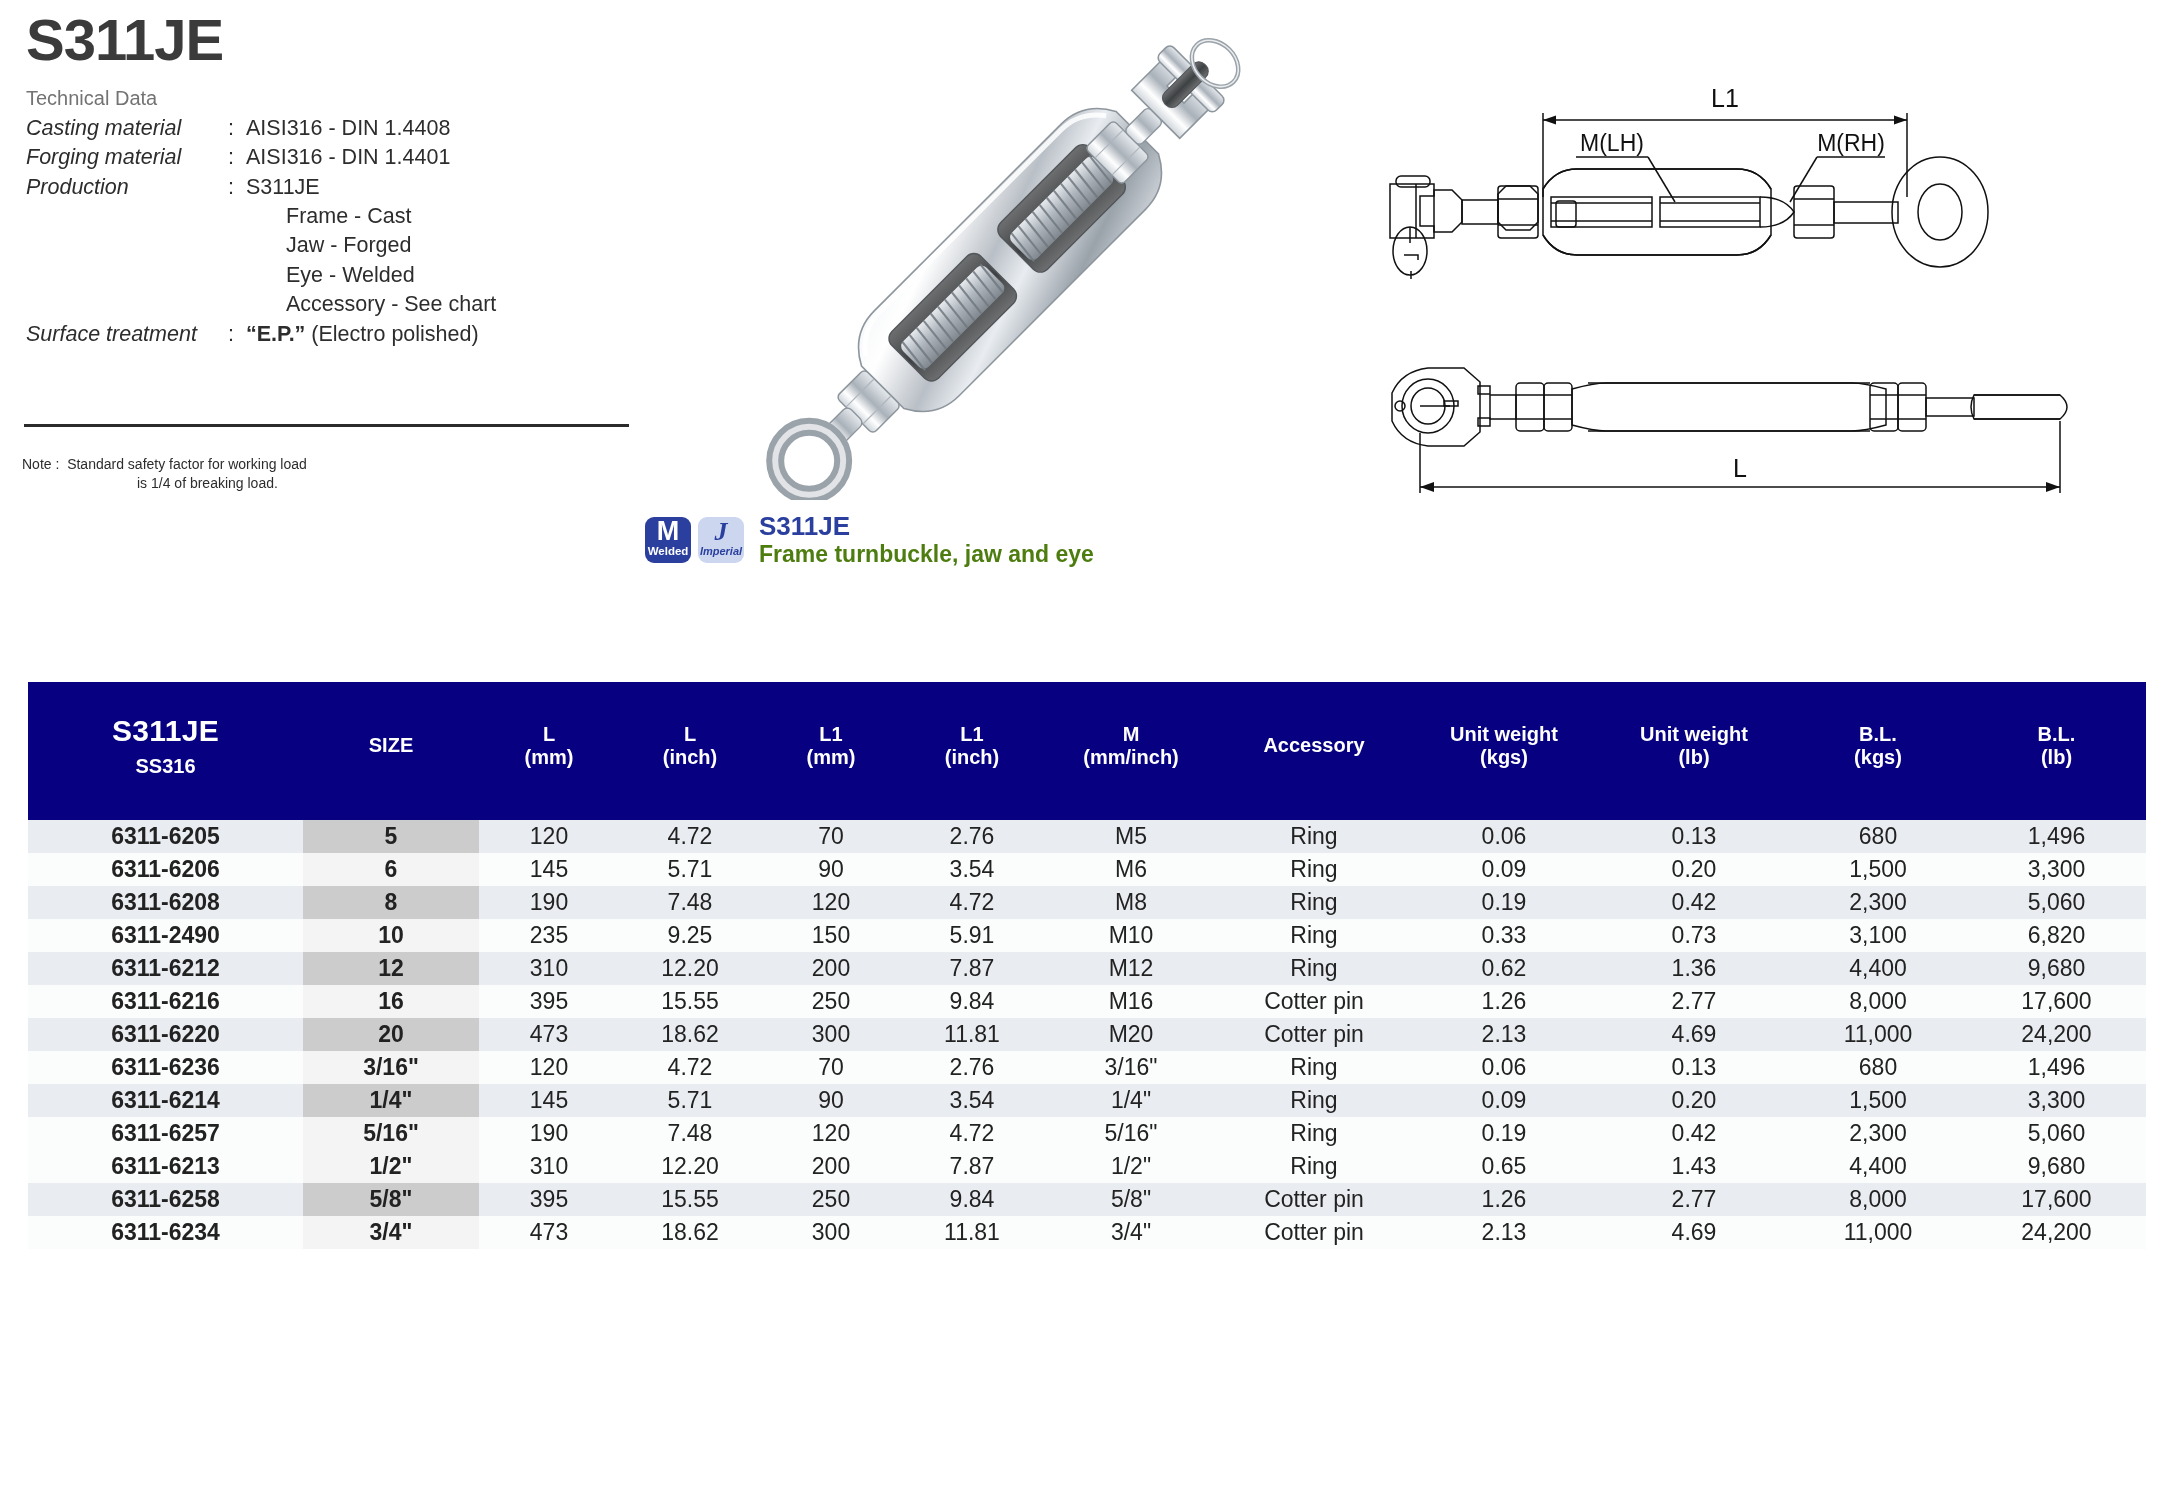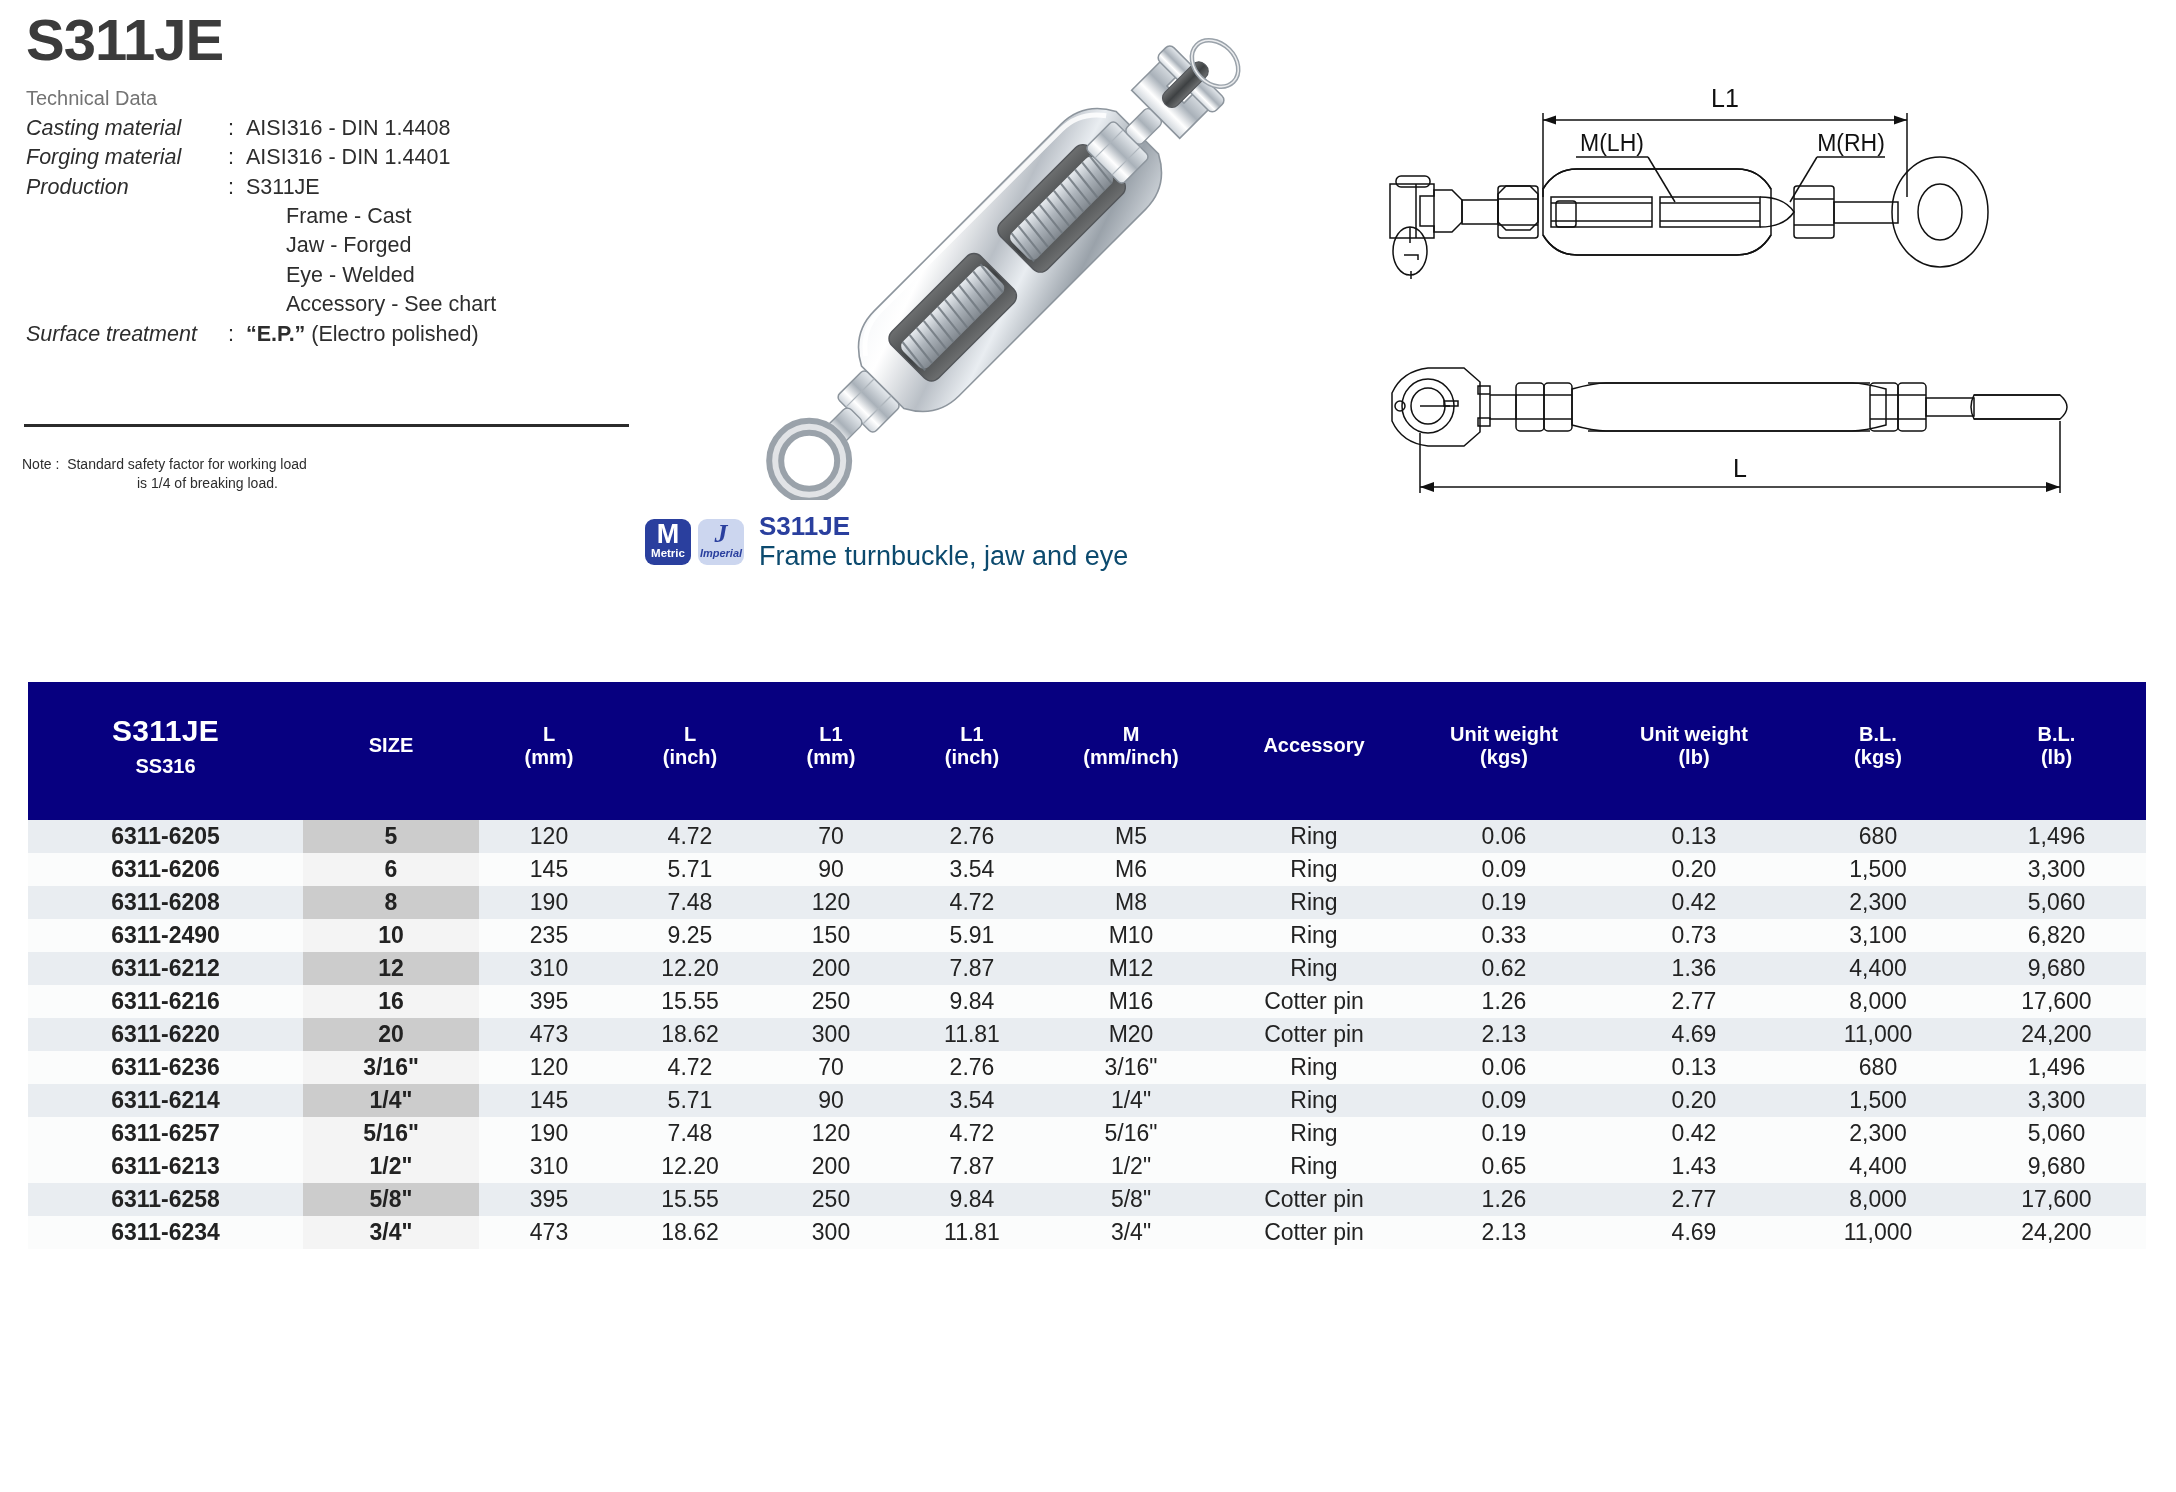--- a/index.html
+++ b/index.html
@@ -56,21 +56,21 @@
   .badge-metric{background:#2a3f9e;}
   .badge-imperial{background:#ccd6ef;}
   .badge-glyph{font-size:27px;font-weight:bold;line-height:0.88;margin-top:-1px;}
   .badge-metric .badge-glyph{color:#ffffff;}
   .badge-imperial .badge-glyph{color:#2a3f9e;font-family:"Liberation Serif", serif;font-style:italic;font-size:26px;}
   .badge-caption{font-size:11.5px;font-weight:bold;line-height:1;margin-top:2px;}
   .badge-metric .badge-caption{color:#ffffff;}
   .badge-imperial .badge-caption{color:#2a3f9e;font-style:italic;font-size:11px;}
   #title-text{margin-left:8px;}
   #title-code{font-size:26px;font-weight:bold;color:#2a3f9e;line-height:1.1;}
-  #title-desc{font-size:27px;font-weight:normal;color:#0c4a6e;line-height:1.15;}
+  #title-desc{font-size:23px;font-weight:bold;color:#4d7c0f;line-height:1.15;}
 
   
   #drawing-top{position:absolute;left:1380px;top:75px;width:780px;height:260px;}
   #drawing-bottom{position:absolute;left:1380px;top:345px;width:780px;height:180px;}
 
   
   #data-table{
     position:absolute;left:28px;top:682px;width:2118px;
     border-collapse:collapse;table-layout:fixed;
   }
@@ -243,21 +243,21 @@
 
       <ellipse cx="604" cy="246" rx="20" ry="26" fill="none" stroke="#9aa2aa" stroke-width="4.5"></ellipse>
       <ellipse cx="604" cy="246" rx="20" ry="26" fill="none" stroke="#ffffff" stroke-width="1.6" opacity="0.8"></ellipse>
     </g>
   </svg>
 </div>
 
 <div id="badge-row">
   <div class="badge badge-metric">
     <span class="badge-glyph">M</span>
-    <span class="badge-caption">Metric</span>
+    <span class="badge-caption">Welded</span>
   </div>
   <div class="badge badge-imperial">
     <span class="badge-glyph">J</span>
     <span class="badge-caption">Imperial</span>
   </div>
   <div id="title-text">
     <div id="title-code">S311JE</div>
     <div id="title-desc">Frame turnbuckle, jaw and eye</div>
   </div>
 </div>

